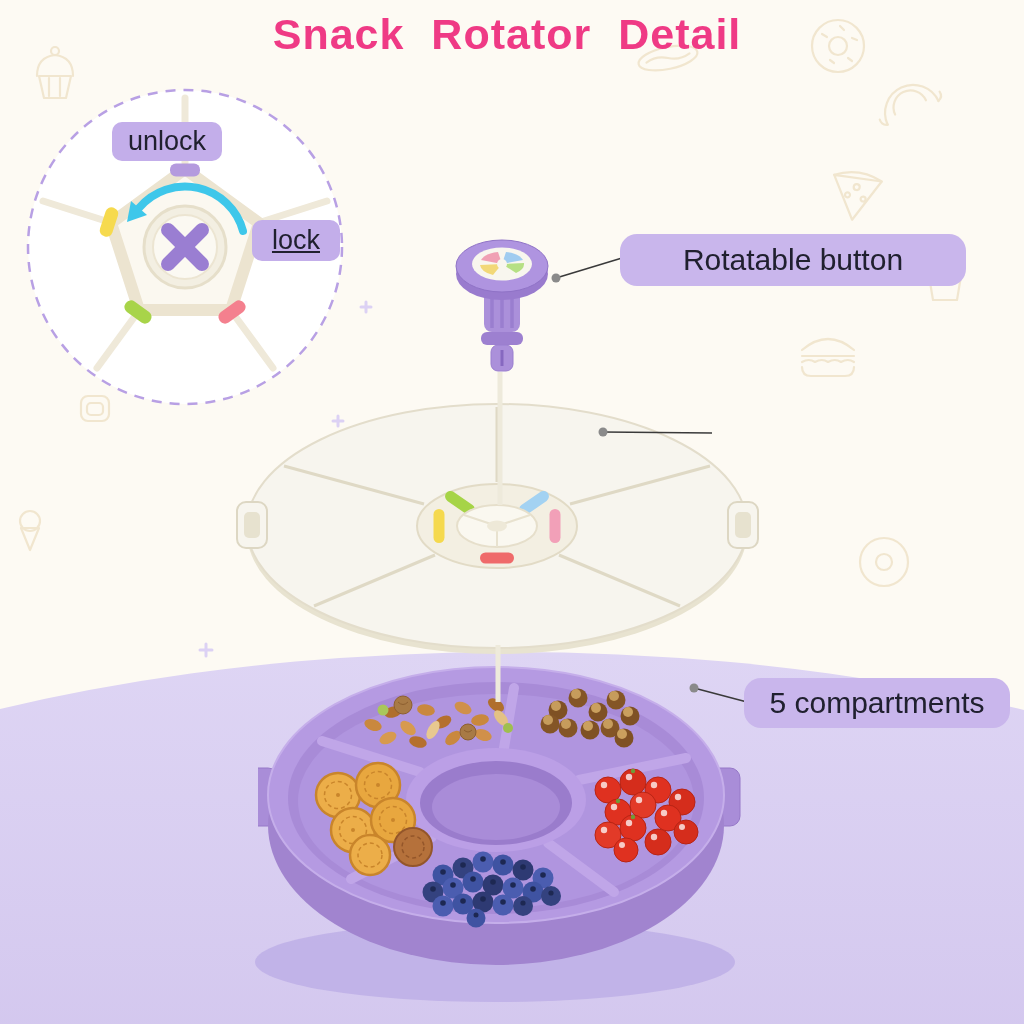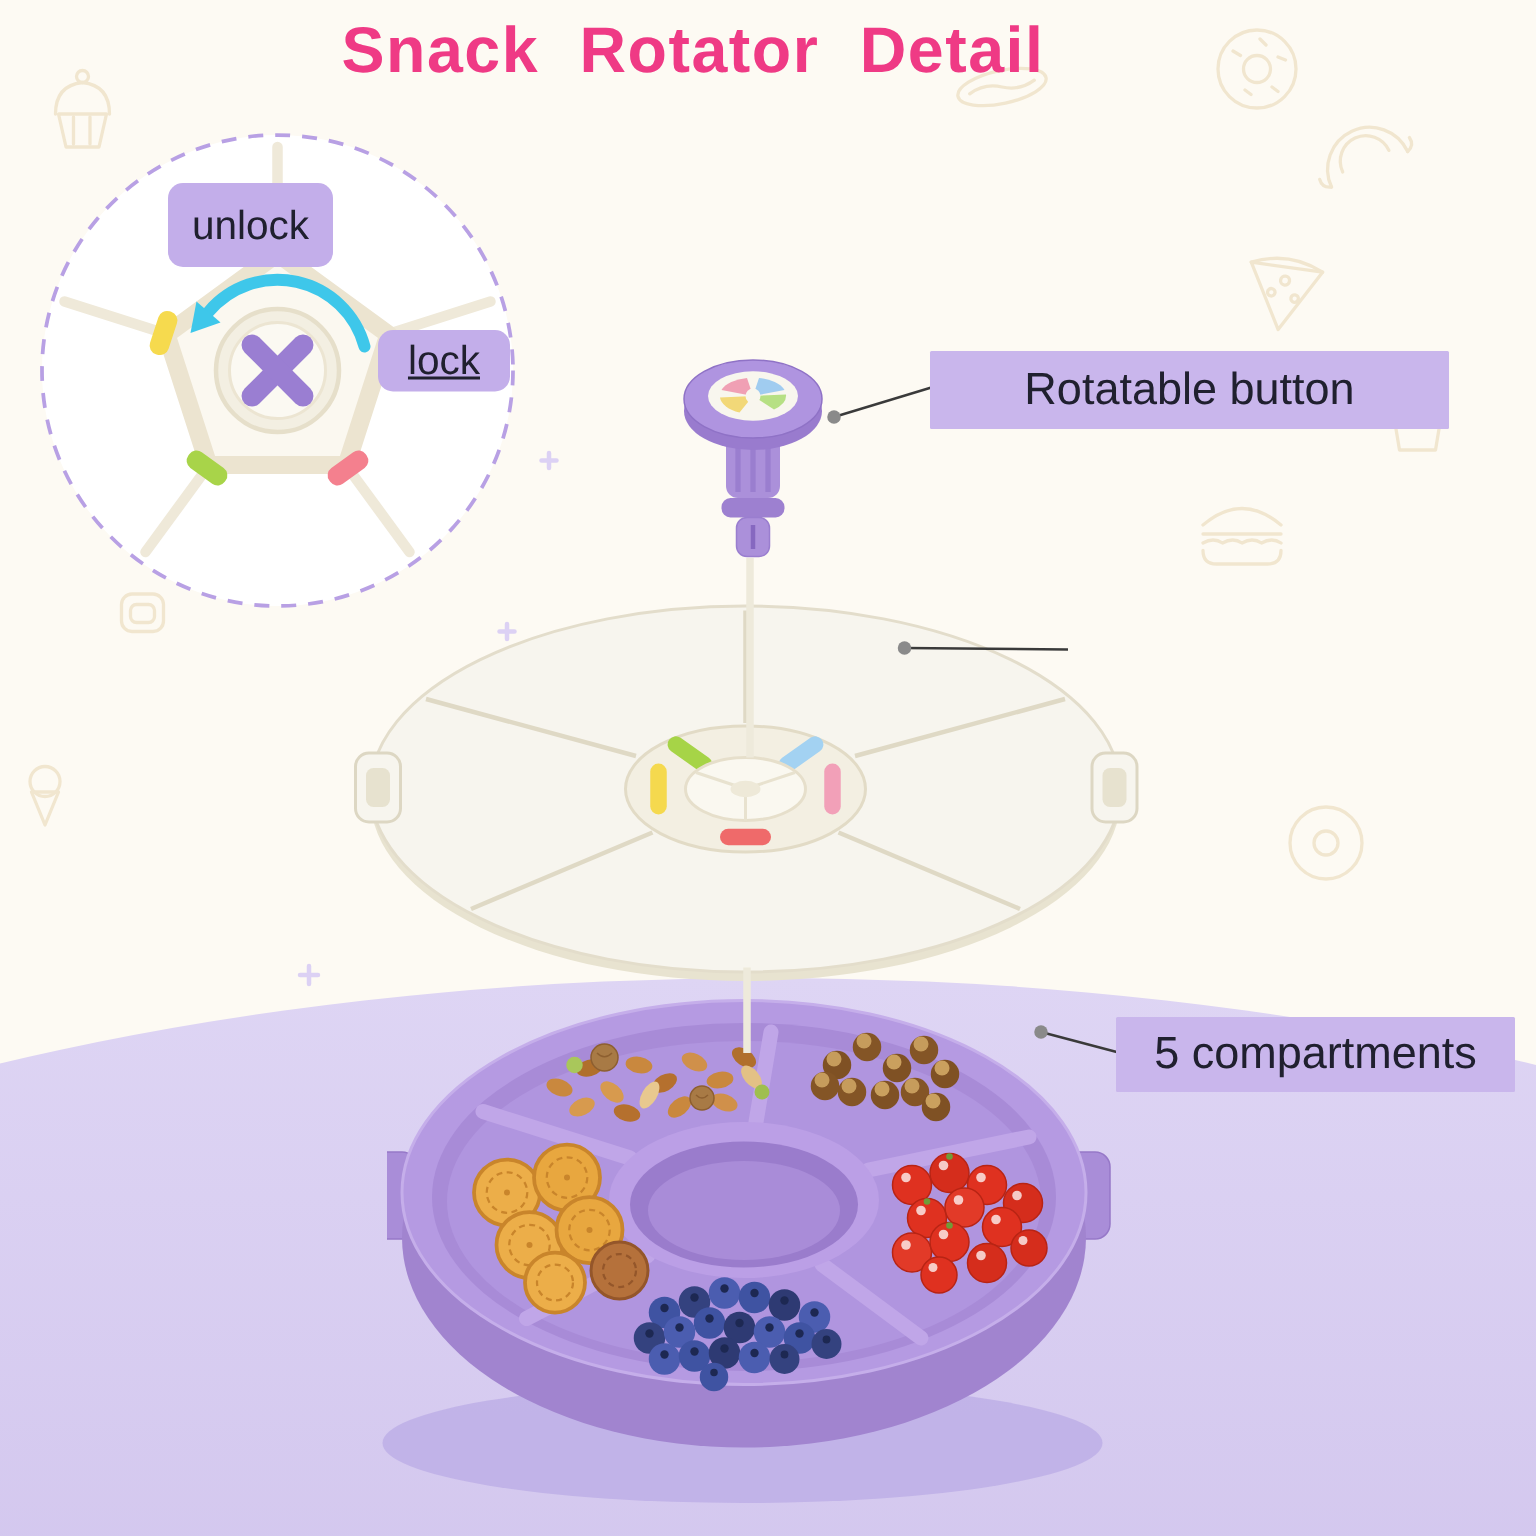--- a/index.html
+++ b/index.html
@@ -11,43 +11,43 @@
   .stage svg{position:absolute;display:block;}
   .doodles{left:0;top:0;z-index:0;}
   .wash{
     position:absolute;left:-590px;top:652px;width:2200px;height:1000px;
     border-radius:50%;z-index:1;
     background:linear-gradient(180deg,#ded5f4 0%,var(--wash-lavender,#cfc2ec) 55%);
   }
   .title{
     position:absolute;left:0;top:10px;width:924px;margin:0;text-align:center;
     font-size:43px;font-weight:800;letter-spacing:1px;word-spacing:14px;
-    color:var(--title-pink,#ef3a85);z-index:8;
+    color:var(--title-pink,#ef3a85);z-index:8;padding-left:45px;
   }
   .box-shadow{
     position:absolute;left:255px;top:922px;width:480px;height:80px;border-radius:50%;
     background:#b1a0e2;opacity:.55;z-index:1;
   }
   .container-svg{left:258px;top:650px;z-index:2;}
   .cover-svg{left:235px;top:398px;z-index:3;}
   .knob-svg{left:445px;top:238px;z-index:4;}
   .overlay-svg{left:0;top:0;z-index:5;pointer-events:none;}
   .inset{position:absolute;left:24px;top:86px;width:322px;height:322px;z-index:6;}
   .inset svg{left:0;top:0;}
   .pill{
     position:absolute;display:flex;align-items:center;justify-content:center;
     background:var(--pill-bg,#c3aeea);color:var(--label-text,#20202f);
     border-radius:10px;font-size:27px;font-weight:500;z-index:7;
   }
-  .pill.unlock{left:88px;top:36px;width:110px;height:56px;}
+  .pill.unlock{left:88px;top:36px;width:110px;height:39px;}
   .pill.lock{left:228px;top:134px;width:88px;height:41px;text-decoration:underline;}
   .callout{
     position:absolute;display:flex;align-items:center;justify-content:center;
     background:var(--label-bg,#c9b6ec);color:var(--label-text,#20202f);
-    border-radius:1px;font-size:30px;font-weight:400;z-index:7;
+    border-radius:17px;font-size:30px;font-weight:400;z-index:7;
   }
   .callout.c1{left:620px;top:234px;width:346px;height:52px;}
   .callout.c2{left:710px;top:408px;width:256px;height:50px;}
   .callout.c3{left:744px;top:678px;width:266px;height:50px;}
 </style>
 </head>
 <body>
 
 <div class="stage">
 

